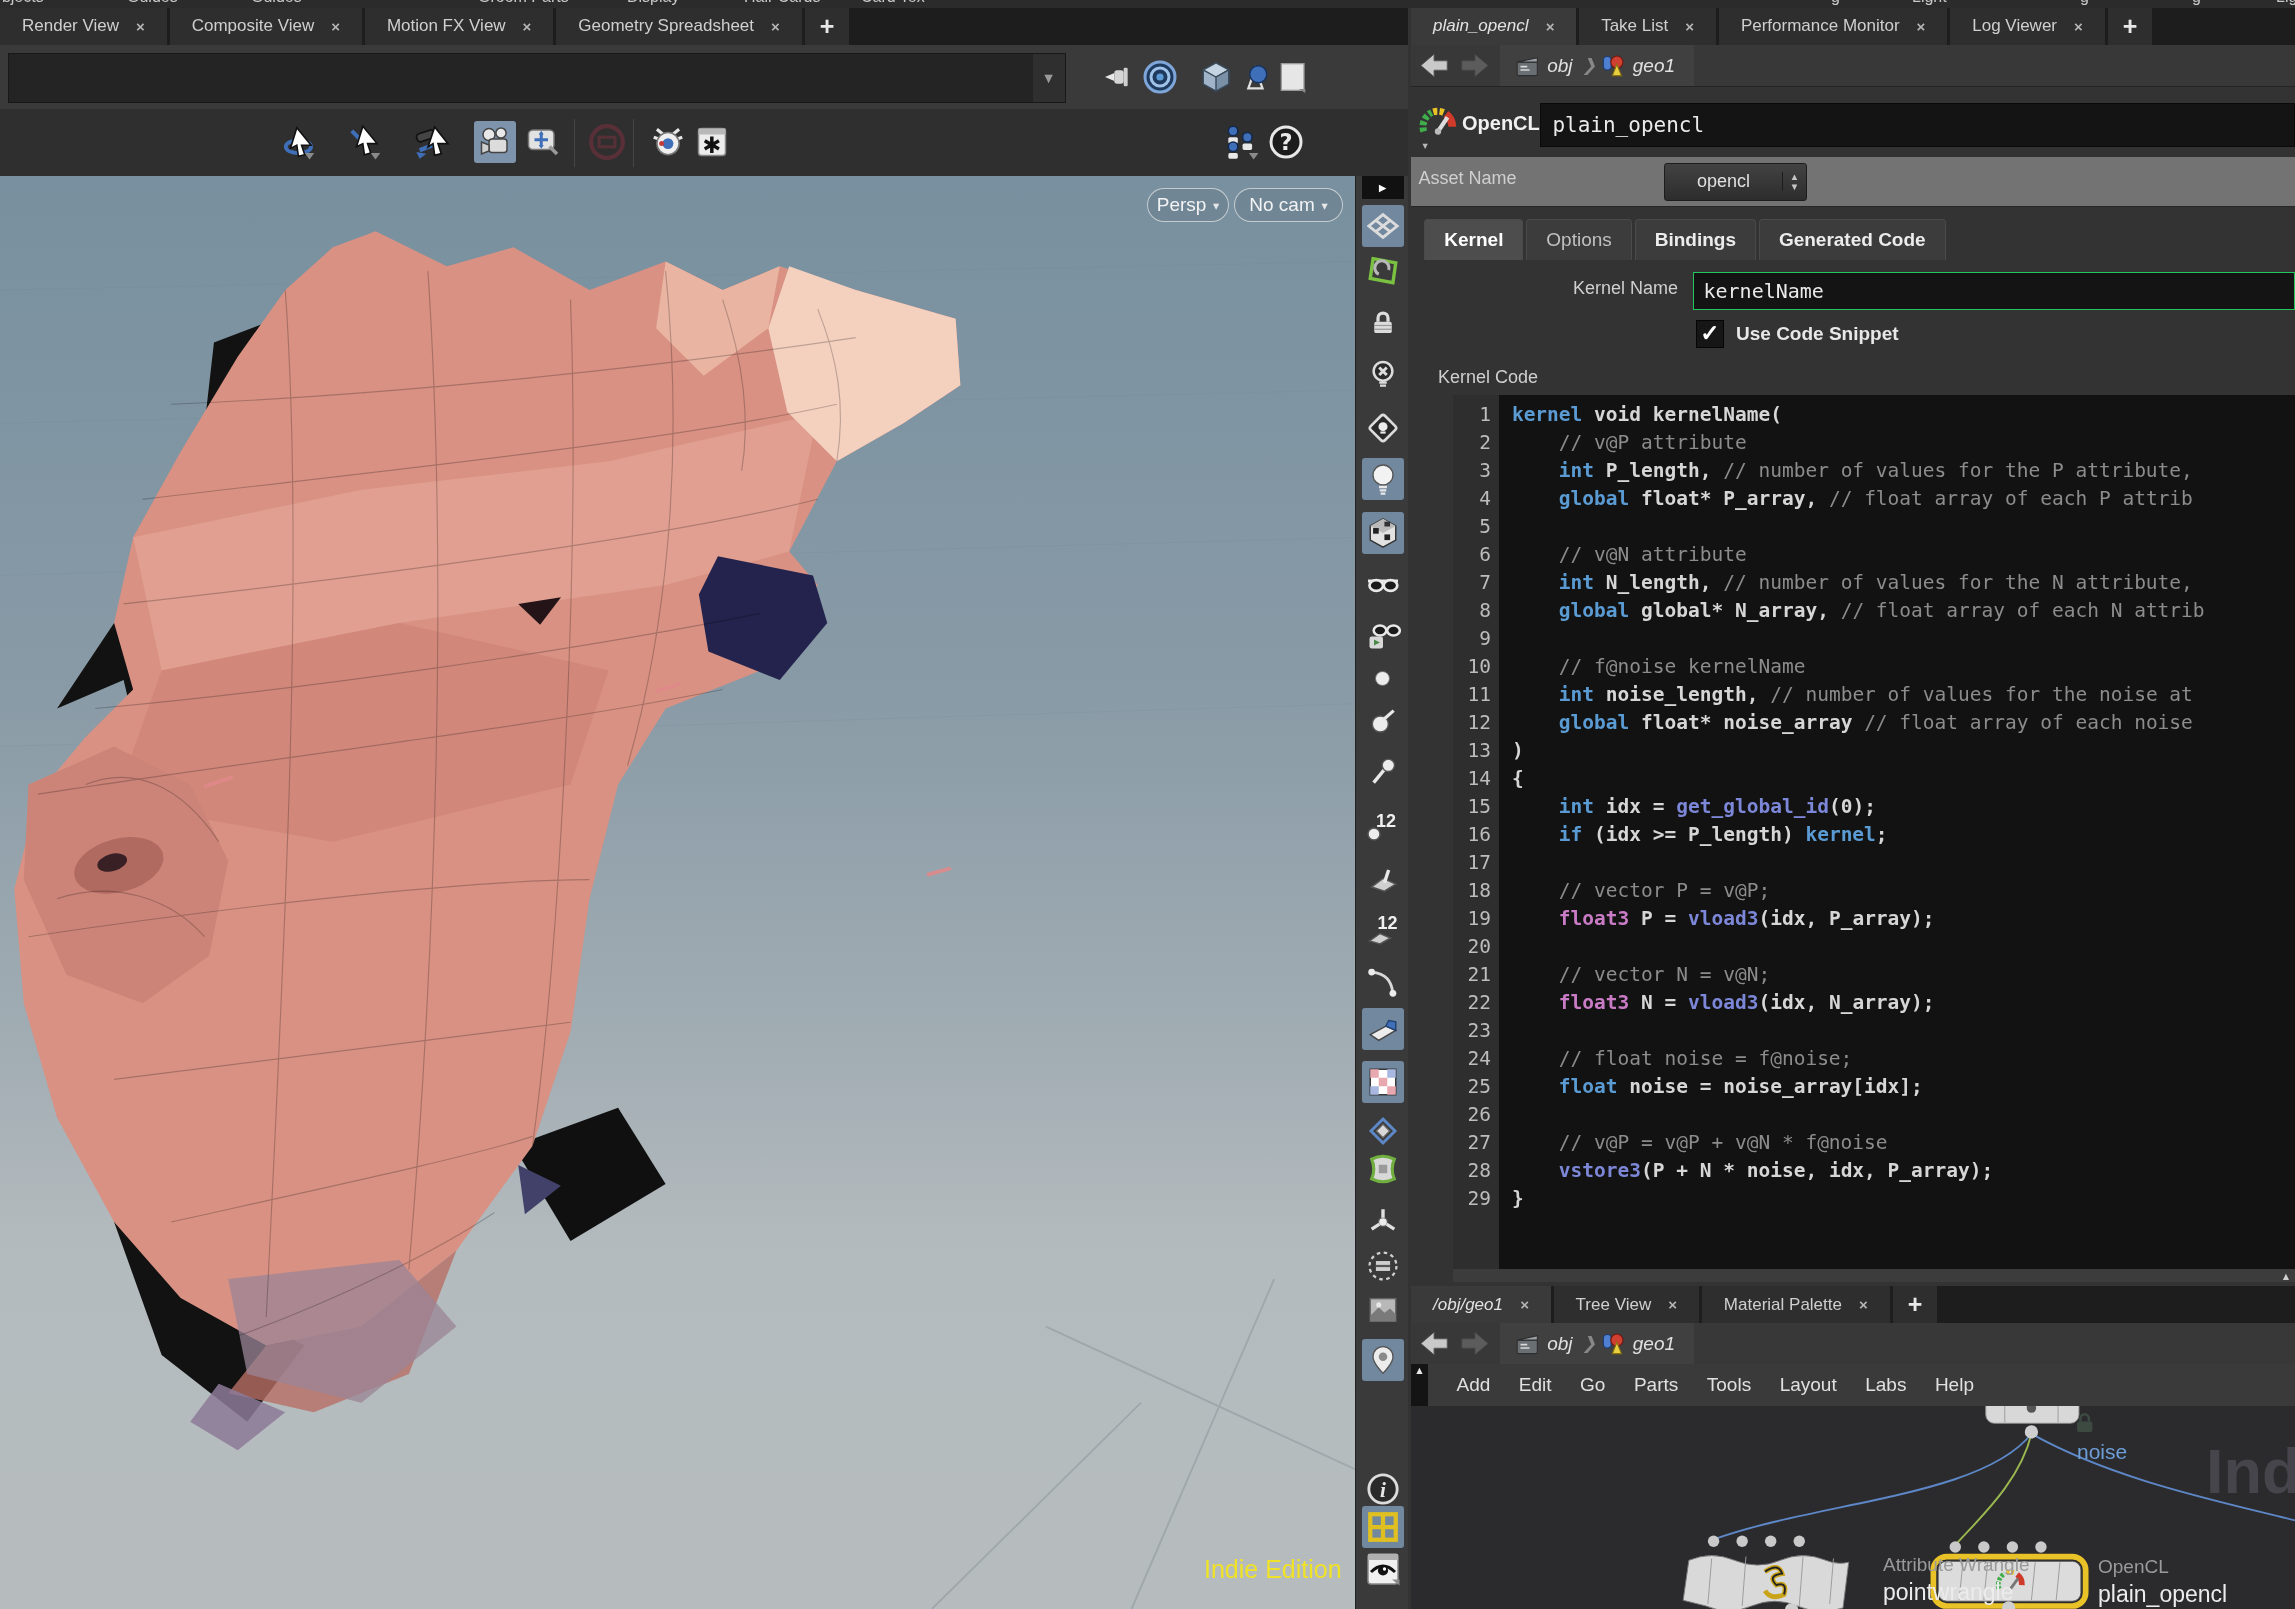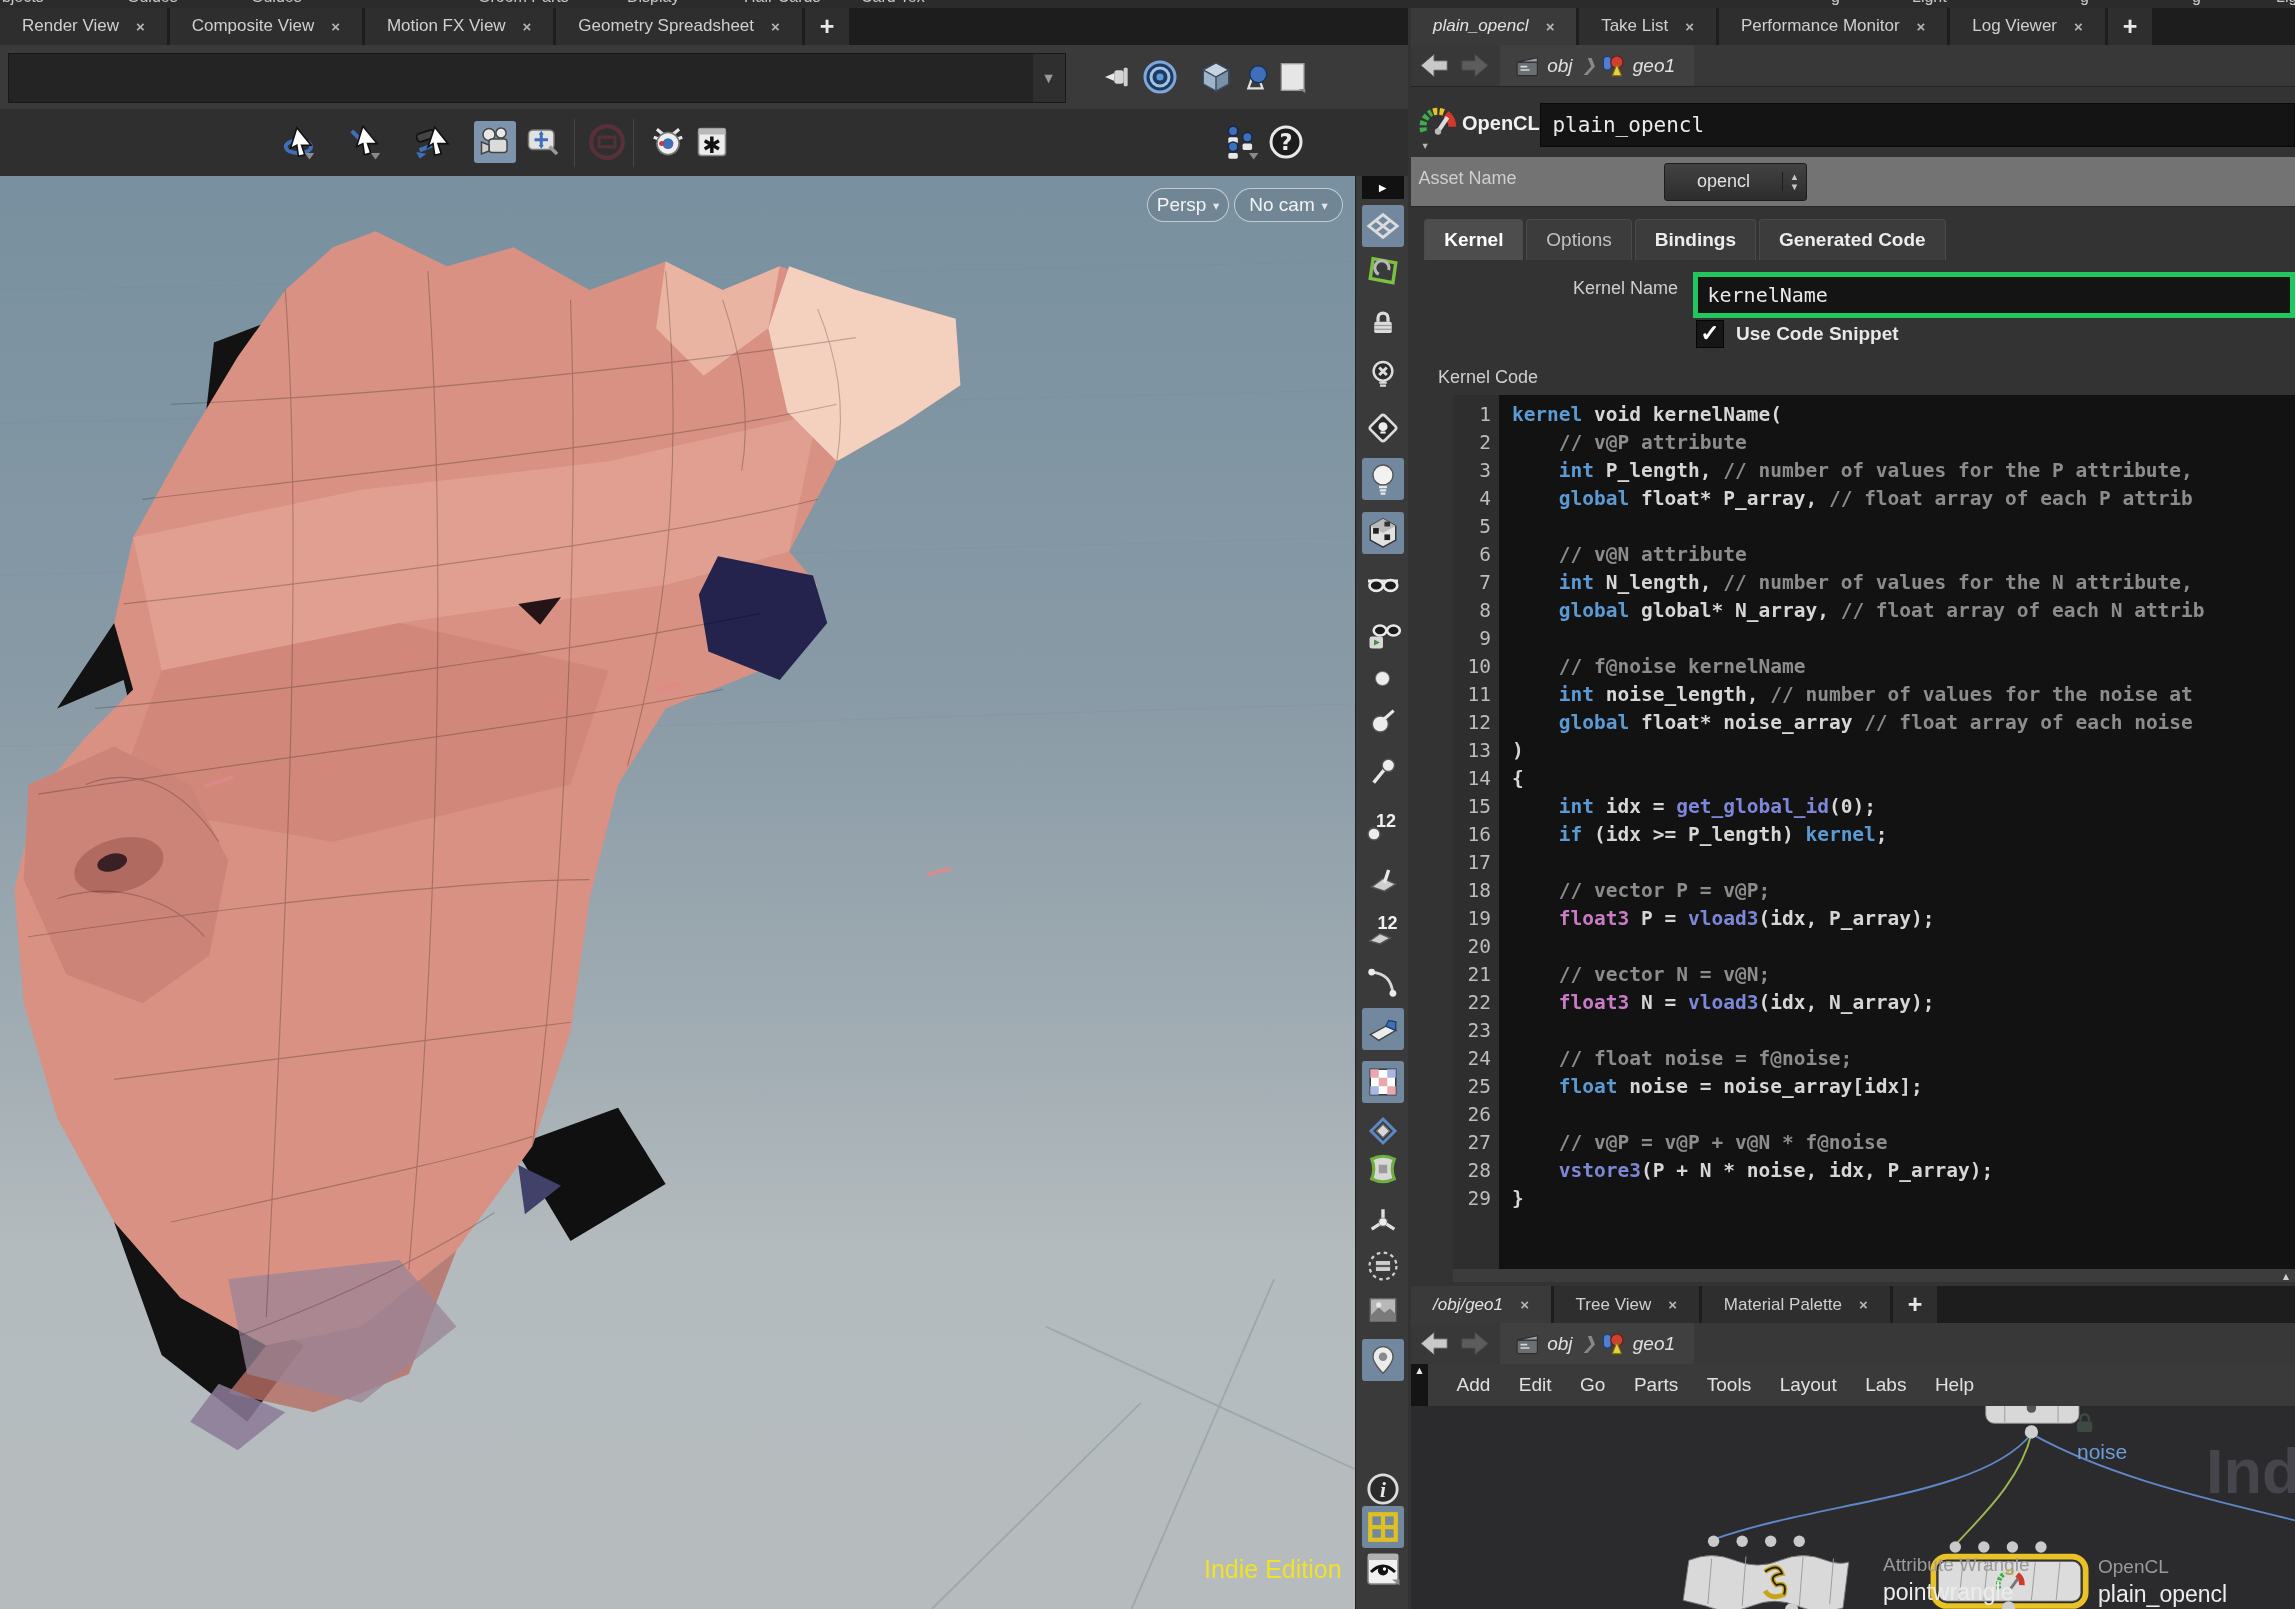--- a/index.html
+++ b/index.html
@@ -65,36 +65,36 @@
   .dropdown .val{flex:1;text-align:center;font-size:18px;color:#e0e0e0;}
   .spin{width:23px;border-left:1px solid #1d1d1d;display:flex;flex-direction:column;align-items:center;
         justify-content:center;color:#c5c5c5;font-size:9.5px;line-height:9.5px;}
   .paramtabs{left:1411px;top:211px;width:884px;height:49px;background:#333;display:flex;align-items:flex-end;padding-left:13.3px;box-sizing:border-box;}
   .ptab{height:40px;line-height:40px;padding:0 19px;margin-right:2.9px;background:#3c3c3c;
         border:1px solid #4a4a4a;border-bottom:none;border-radius:3.8px 3.8px 0 0;font-size:19px;color:#c0c0c0;}
   .ptab.active{background:#4d4d4d;color:#fff;font-weight:bold;}
   .ptab.bold{font-weight:bold;color:#ececec;}
   .kernelrow{left:1411px;top:272px;width:884px;height:38px;}
   .klabel{position:absolute;right:617px;top:5.7px;font-size:18px;color:#cfcfcf;}
-  .kfield{position:absolute;left:282px;top:0;right:0;height:36px;background:#141414;border:5px solid #22c55e;
+  .kfield{position:absolute;left:282px;top:0;right:0;height:36px;background:#141414;border:1px solid #22c55e;
           color:#eaeaea;font-family:"DejaVu Sans Mono",monospace;font-size:20px;display:flex;
           align-items:center;padding-left:9.5px;}
   .sniprow{left:1411px;top:318px;width:884px;height:34px;}
   .checkbox{position:absolute;left:285px;top:1.9px;width:26px;height:26px;background:#161616;
             border:1px solid #050505;color:#fff;font-size:23px;line-height:24px;text-align:center;font-weight:bold;}
   .sniplabel{position:absolute;left:325px;top:4.8px;font-size:19px;color:#e8e8e8;font-weight:bold;}
   .codelabel{left:1438px;top:367px;font-size:18px;color:#cfcfcf;}
   .codeeditor{left:1453px;top:395px;width:842px;height:872px;overflow:hidden;
       background:linear-gradient(90deg,#2e2e2e 0,#2e2e2e 46px,#121212 46px);
       font-family:"DejaVu Sans Mono",monospace;font-size:19.5px;font-weight:bold;padding-top:5.7px;}
   .code-line{display:flex;height:28px;line-height:28px;white-space:pre;}
   .ln{width:38px;min-width:38px;text-align:right;padding-right:7.6px;color:#bdbdbd;font-weight:normal;}
   .lt{padding-left:13.3px;}
   .tok-k{color:#5b9bd3;} .tok-t{color:#c97bc5;} .tok-f{color:#7d87d8;}
-  .tok-c{color:#8c8c8c;font-weight:bold;} .tok-p{color:#d6d6d6;}
+  .tok-c{color:#8c8c8c;font-weight:normal;} .tok-p{color:#d6d6d6;}
   .codescroll{left:1453px;top:1269px;width:842px;height:13.3px;background:#3c3c3c;}
   .codescroll .up{position:absolute;right:3.8px;top:1px;color:#cfcfcf;font-size:10.5px;}
   .btabs{left:1411px;top:1286px;width:884px;}
   .bpath{left:1411px;top:1323px;width:884px;height:41px;}
   .menubar{left:1411px;top:1364px;width:884px;height:42px;background:#3a3a3a;display:flex;align-items:center;border-bottom:1px solid #242424;}
   .menustrip{width:17px;height:42px;background:#141414;display:flex;justify-content:center;color:#e8e8e8;font-size:10.5px;}
   .menu{font-size:19px;color:#e0e0e0;margin-left:28.5px;}
 
   
   .network{left:1411px;top:1406px;width:884px;height:204px;background:#2b2b2e;overflow:hidden;}

